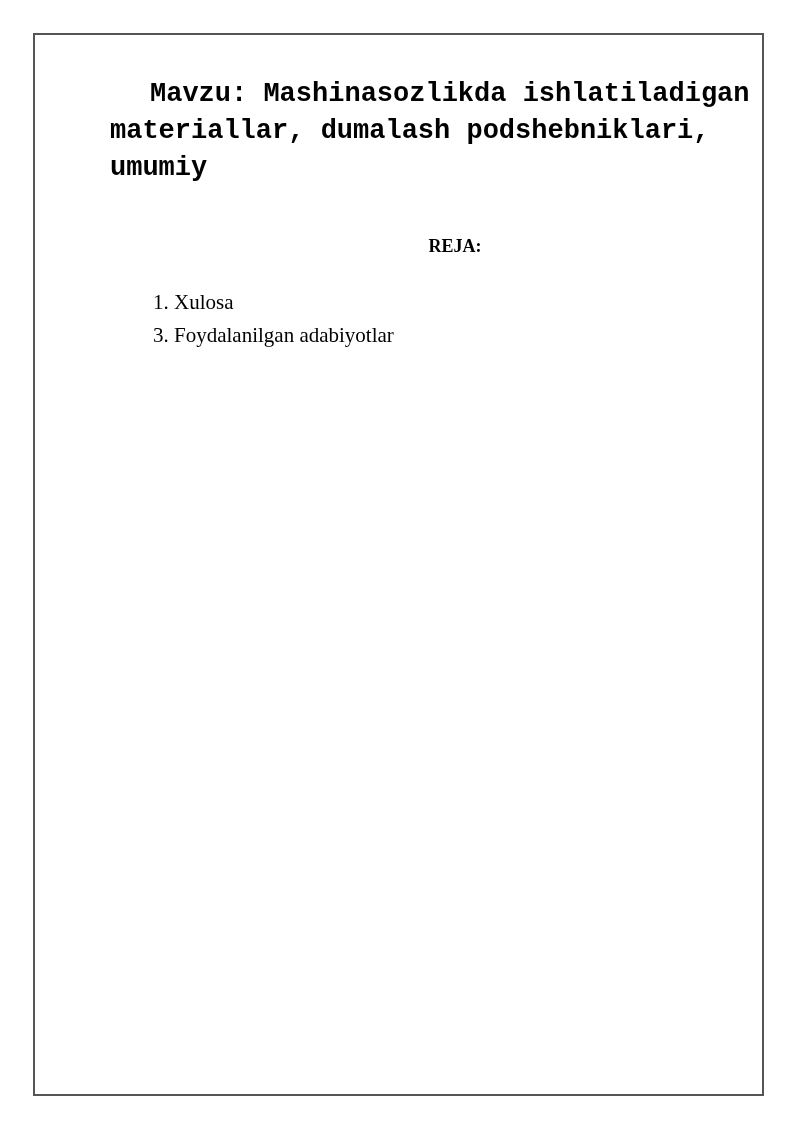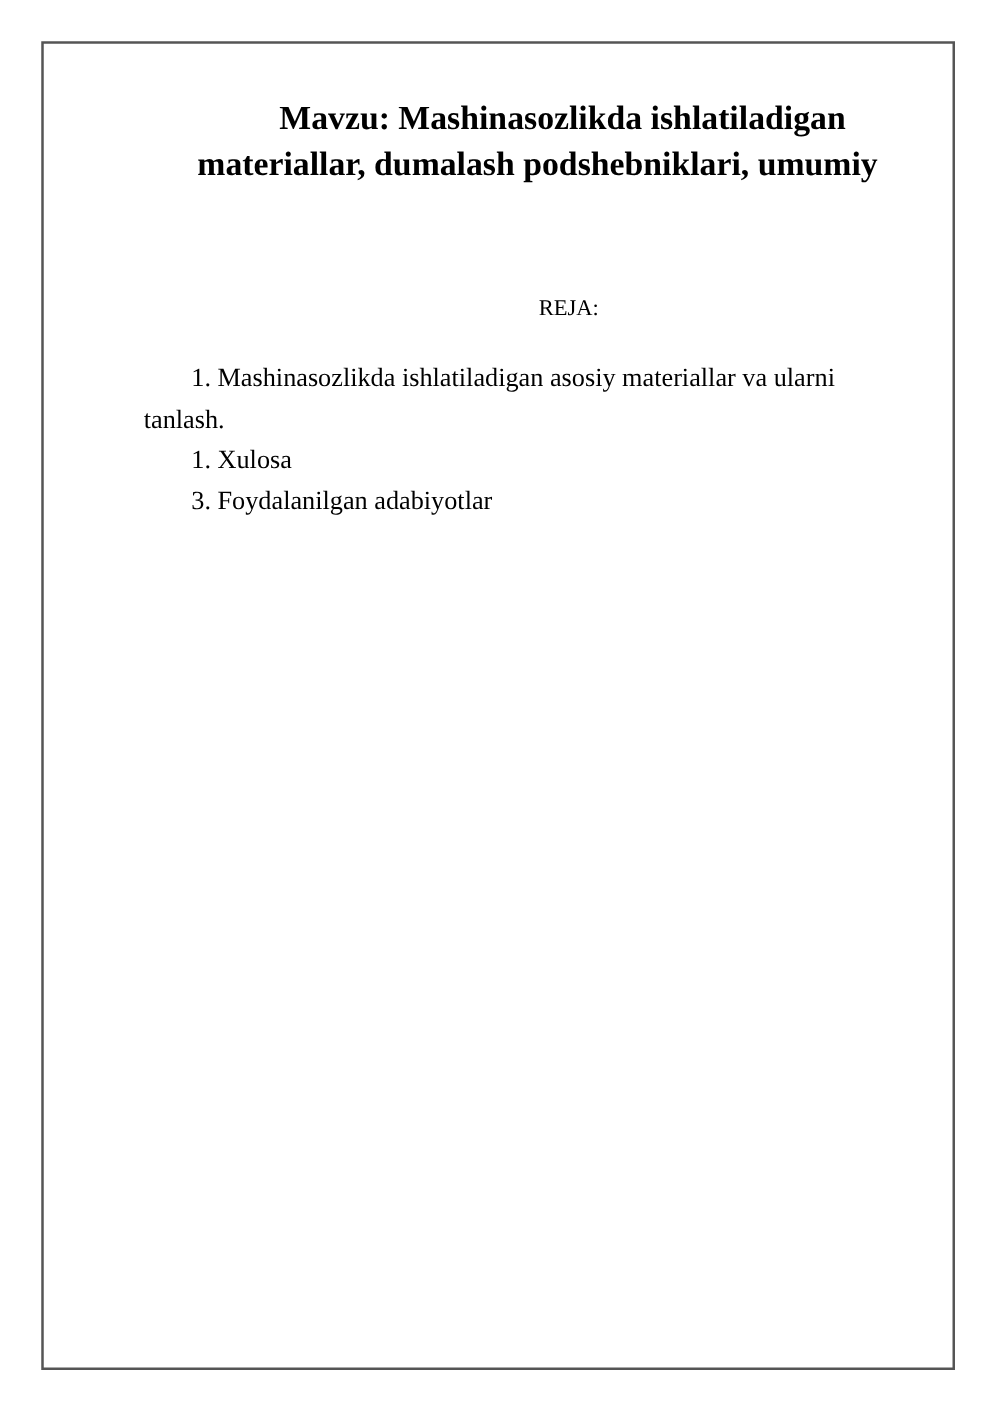--- a/index.html
+++ b/index.html
@@ -22,36 +22,37 @@
       width: 731px;
       height: 1063px;
       border: 2px solid #555555;
       box-sizing: border-box;
     }
     .title {
       position: absolute;
       left: 110px;
       width: 640px;
       top: 76px;
-      text-align: center;
+      text-align: left;
       font-weight: bold;
       font-size: 27px;
       line-height: 37px;
+      font-family: Liberation Mono, monospace;
     }
     .title .first-indent {
       display: inline-block;
       width: 40px;
     }
     .reja {
       position: absolute;
       left: 110px;
       width: 690px;
       top: 234px;
       text-align: center;
-      font-weight: normal;
+      font-weight: bold;
       font-size: 18px;
       line-height: 24px;
     }
     .plan {
       position: absolute;
       left: 115px;
       top: 286px;
       width: 600px;
       font-size: 21px;
       line-height: 32.5px;
@@ -67,16 +68,15 @@
 <div class="page-frame"></div>
 
 <div class="title">
   <div><span class="first-indent"></span><span>Mavzu:  Mashinasozlikda ishlatiladigan</span></div>
   <div>materiallar, dumalash podshebniklari, umumiy</div>
 </div>
 
 <div class="reja">REJA:</div>
 
 <div class="plan">
-  <p class="plan-item">1. Mashinasozlikda ishlatiladigan asosiy materiallar va ularni tanlash.</p>
   <p class="plan-item">1. Xulosa</p>
   <p class="plan-item">3. Foydalanilgan adabiyotlar</p>
 </div>
 
 </body></html>

